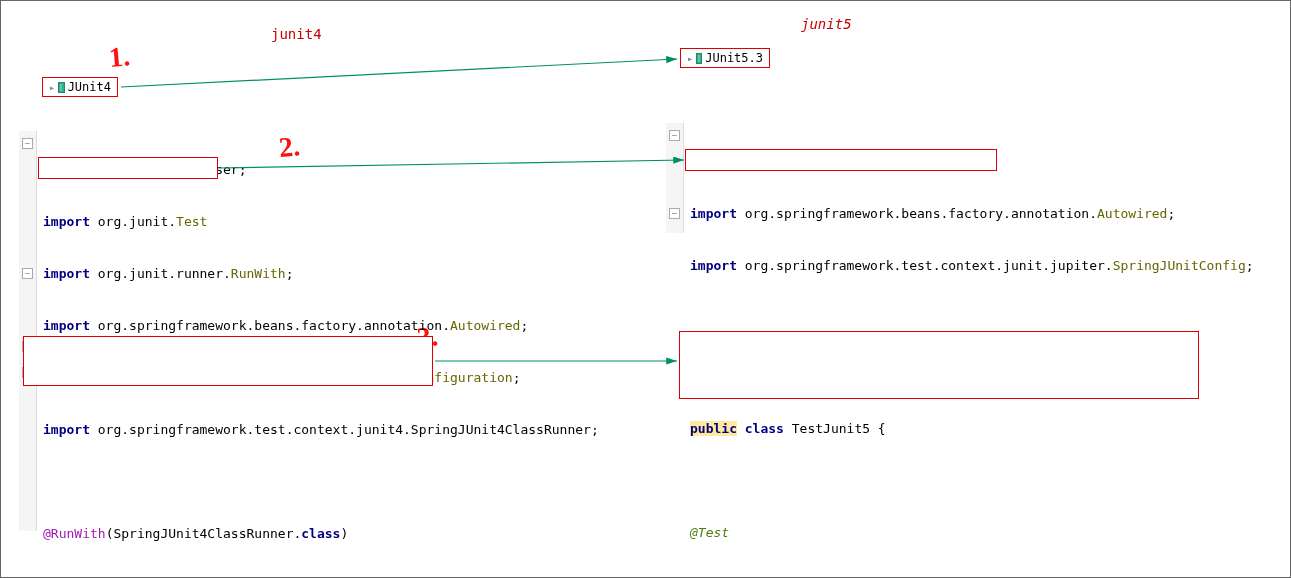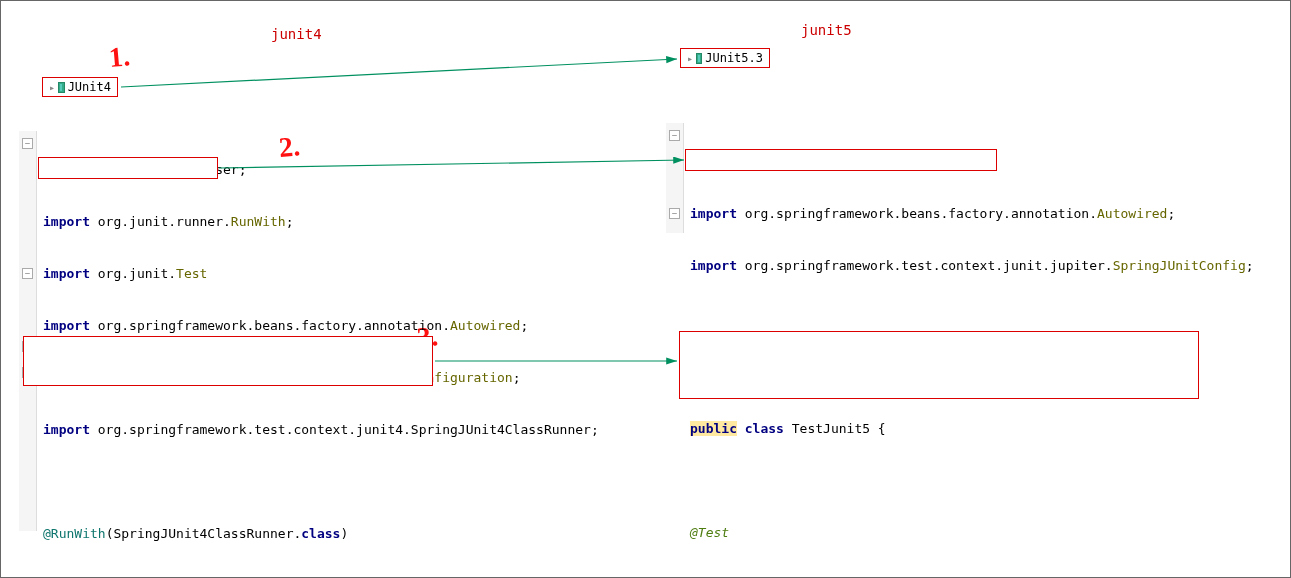--- a/index.html
+++ b/index.html
@@ -15,21 +15,21 @@
     border: 1px solid #666;
   }
 
   .title-red {
     color: #c00;
     position: absolute;
     font-family: "Consolas", monospace;
     font-size: 14px;
   }
   .title-left { left: 270px; top: 25px; }
-  .title-right { left: 800px; top: 21px; }
+  .title-right { left: 800px; top: 15px; font-style: italic; }
 
   .redbox {
     border: 1px solid #d00;
     position: absolute;
     background: #fff;
   }
 
   .lib-box {
     display: flex;
     align-items: center;
@@ -81,21 +81,21 @@
     background: #fff;
     font-size: 9px;
     line-height: 9px;
     text-align: center;
     color: #888;
   }
 
   .kw { color: #000080; font-weight: bold; }
   .cls { color: #666600; }
   .str { color: #008000; font-weight: bold; }
-  .ann { color: #0f766e; }
+  .ann { color: #a21caf; }
   .it { font-style: italic; }
   .hl { background: #ffe8a0; }
 
   .hand-num {
     position: absolute;
     color: #f11;
     font-weight: bold;
     font-size: 28px;
     font-family: "Comic Sans MS", cursive;
     transform: rotate(-5deg);
@@ -130,22 +130,22 @@
 
 <div style="position:absolute; left:18px; top:130px;">
   <div class="gutter">
     <div class="gutter-mark" style="top:7px;">−</div>
     <div class="gutter-mark" style="top:137px;">−</div>
     <div class="gutter-mark" style="top:210px;">−</div>
     <div class="gutter-mark" style="top:236px;">−</div>
   </div>
   <div class="code-area" style="padding-left:6px;">
 <div><span class="kw">import</span><span> com.ldp.model.User;</span></div>
+<div><span class="kw">import</span><span> org.junit.</span><span class="cls">Test</span></div>
 <div><span class="kw">import</span><span> org.junit.runner.</span><span class="cls">RunWith</span><span>;</span></div>
-<div><span class="kw">import</span><span> org.junit.</span><span class="cls">Test</span></div>
 <div><span class="kw">import</span><span> org.springframework.beans.factory.annotation.</span><span class="cls">Autowired</span><span>;</span></div>
 <div><span class="kw">import</span><span> org.springframework.test.context.</span><span class="cls">ContextConfiguration</span><span>;</span></div>
 <div><span class="kw">import</span><span> org.springframework.test.context.junit4.SpringJUnit4ClassRunner;</span></div>
 <div style="height:26px;"></div>
 <div><span class="ann">@RunWith</span><span>(SpringJUnit4ClassRunner.</span><span class="kw">class</span><span>)</span></div>
 <div></div>
 
 
 
 

